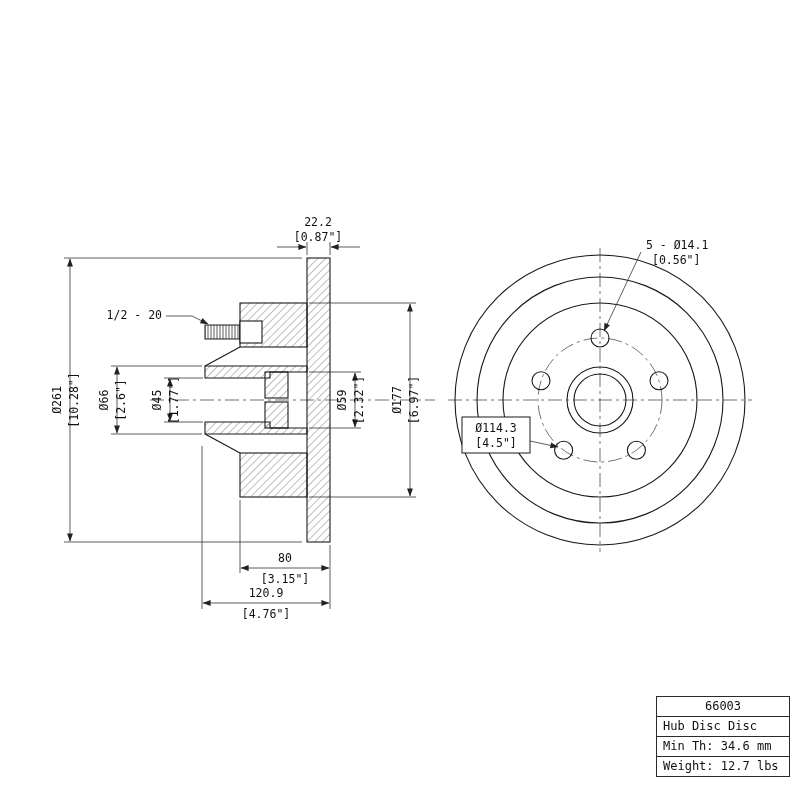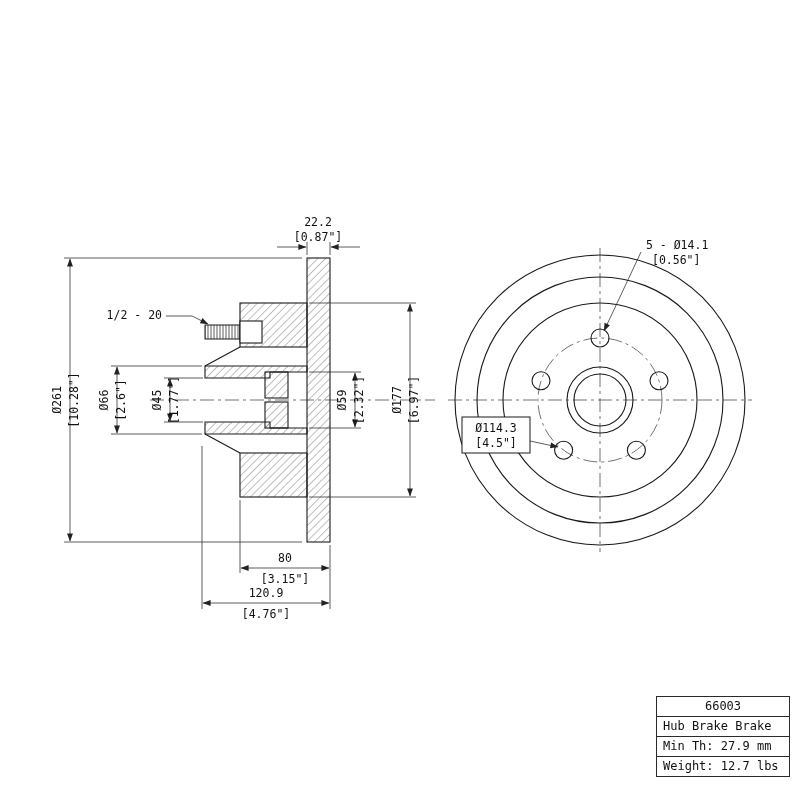--- a/index.html
+++ b/index.html
@@ -152,18 +152,18 @@
 
     <line class="dim" x1="530" y1="441" x2="558" y2="447" marker-end="url(#arrow)"></line>
     <rect x="462" y="417" width="68" height="36" fill="#fff" stroke="#1a1a1a" stroke-width="1"></rect>
     <text x="496" y="432" text-anchor="middle">Ø114.3</text>
     <text x="496" y="447" text-anchor="middle">[4.5"]</text>
   </g>
 </svg>
 
 <div class="title-block">
   <div class="tb-row tb-center">66003</div>
-  <div class="tb-row">Hub Brake Brake</div>
-  <div class="tb-row">Min Th: 27.9 mm</div>
+  <div class="tb-row">Hub Disc Disc</div>
+  <div class="tb-row">Min Th: 34.6 mm</div>
   <div class="tb-row">Weight: 12.7 lbs</div>
 </div>
 
 </div>
 
 </body></html>

